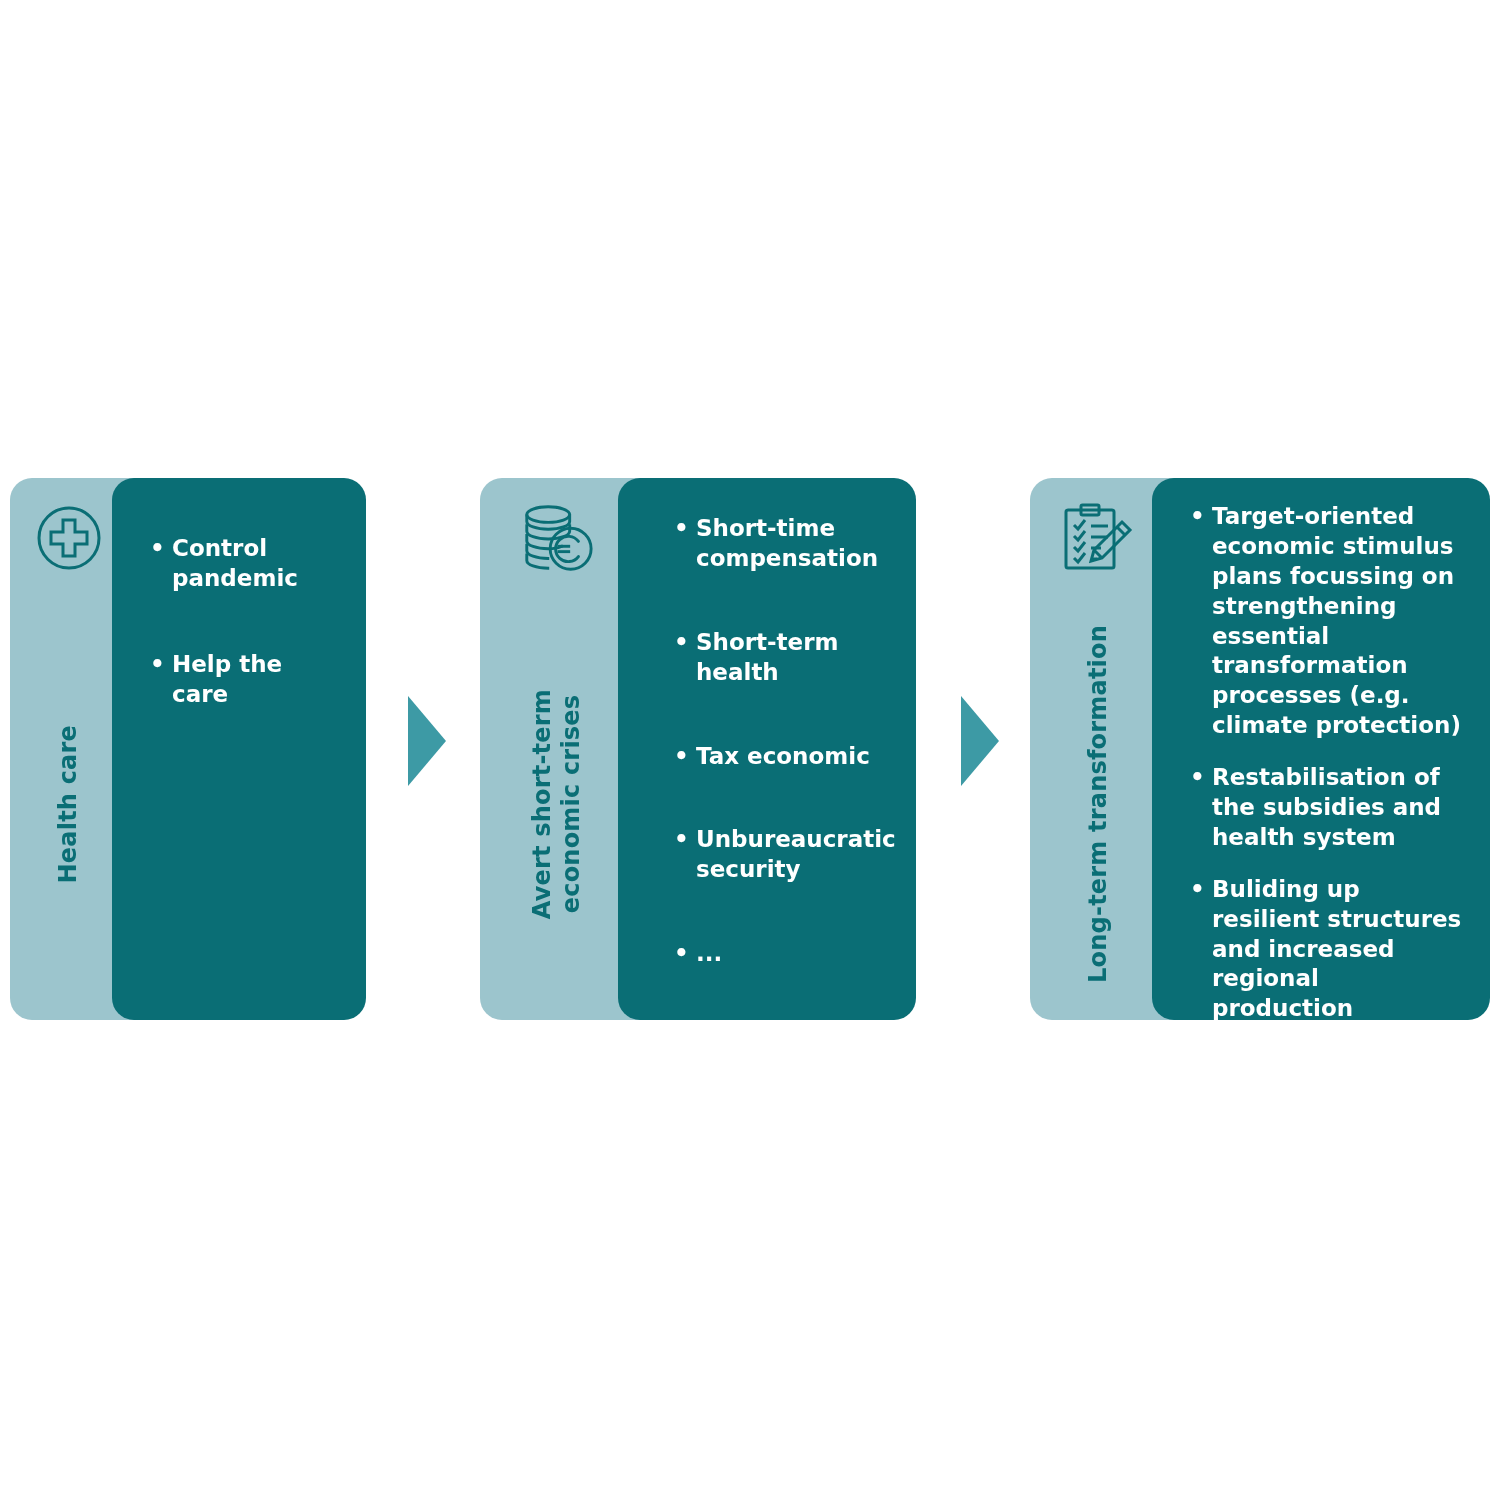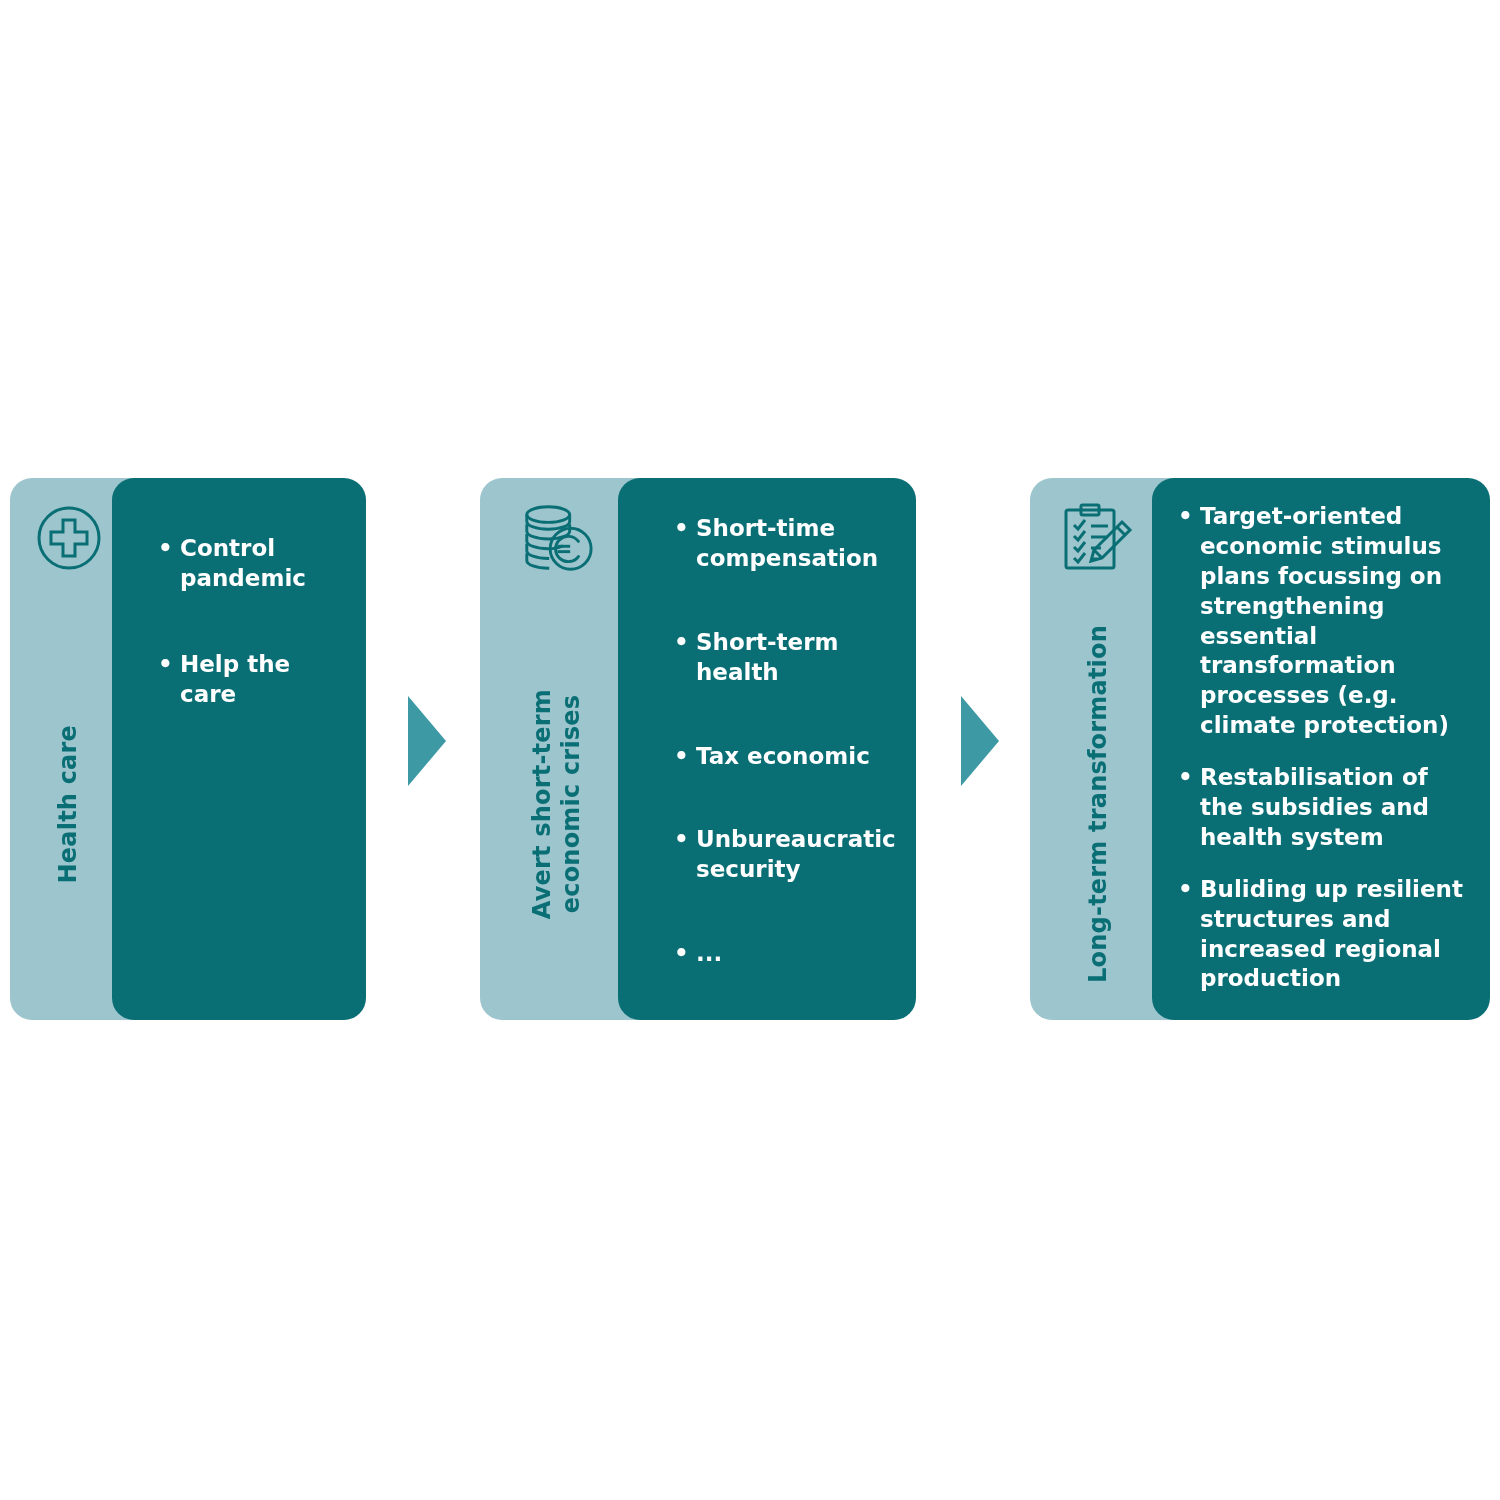--- a/index.html
+++ b/index.html
@@ -122,36 +122,35 @@
     top: 0;
     color: #ffffff;
     font-weight: 700;
   }
 
   
   #panel-health ul.bullets {
     top: 56px;
     padding: 0 26px 0 34px;
     font-size: 23px;
-    margin-left: 8px;
   }
   #panel-health ul.bullets li { margin-bottom: 56px; }
 
   
   #panel-crises ul.bullets {
     top: 36px;
     padding: 0 26px 0 52px;
     font-size: 23px;
   }
   #panel-crises ul.bullets li { margin-bottom: 54px; }
 
   
   #panel-transform ul.bullets {
     top: 24px;
-    padding: 0 26px 0 22px;
+    padding: 0 26px 0 34px;
     font-size: 23px;
   }
   #panel-transform ul.bullets li { margin-bottom: 22px; }
 
   
   .arrow {
     position: absolute;
     width: 38px;
     height: 90px;
     z-index: 5;

